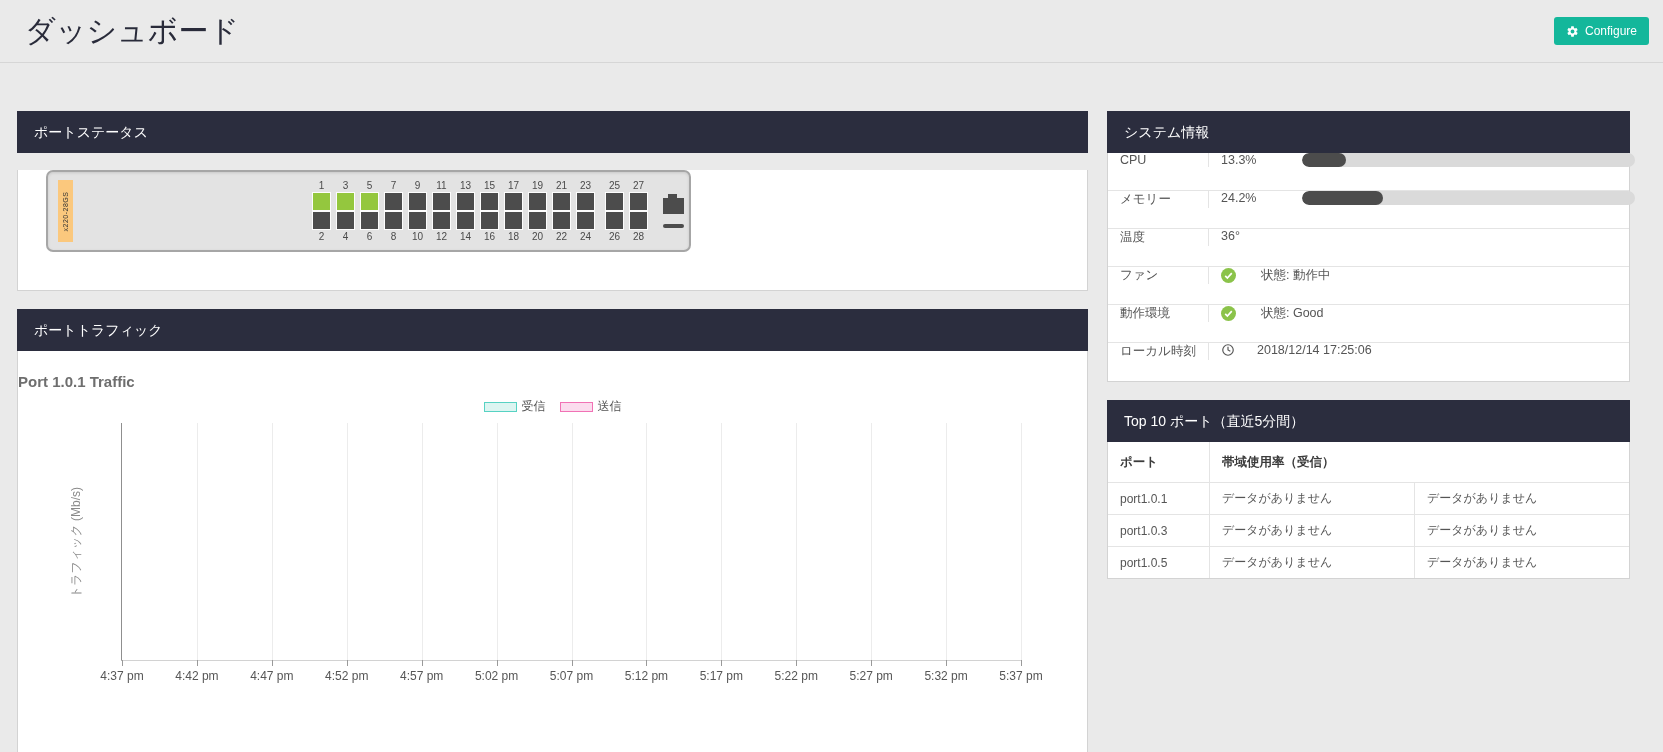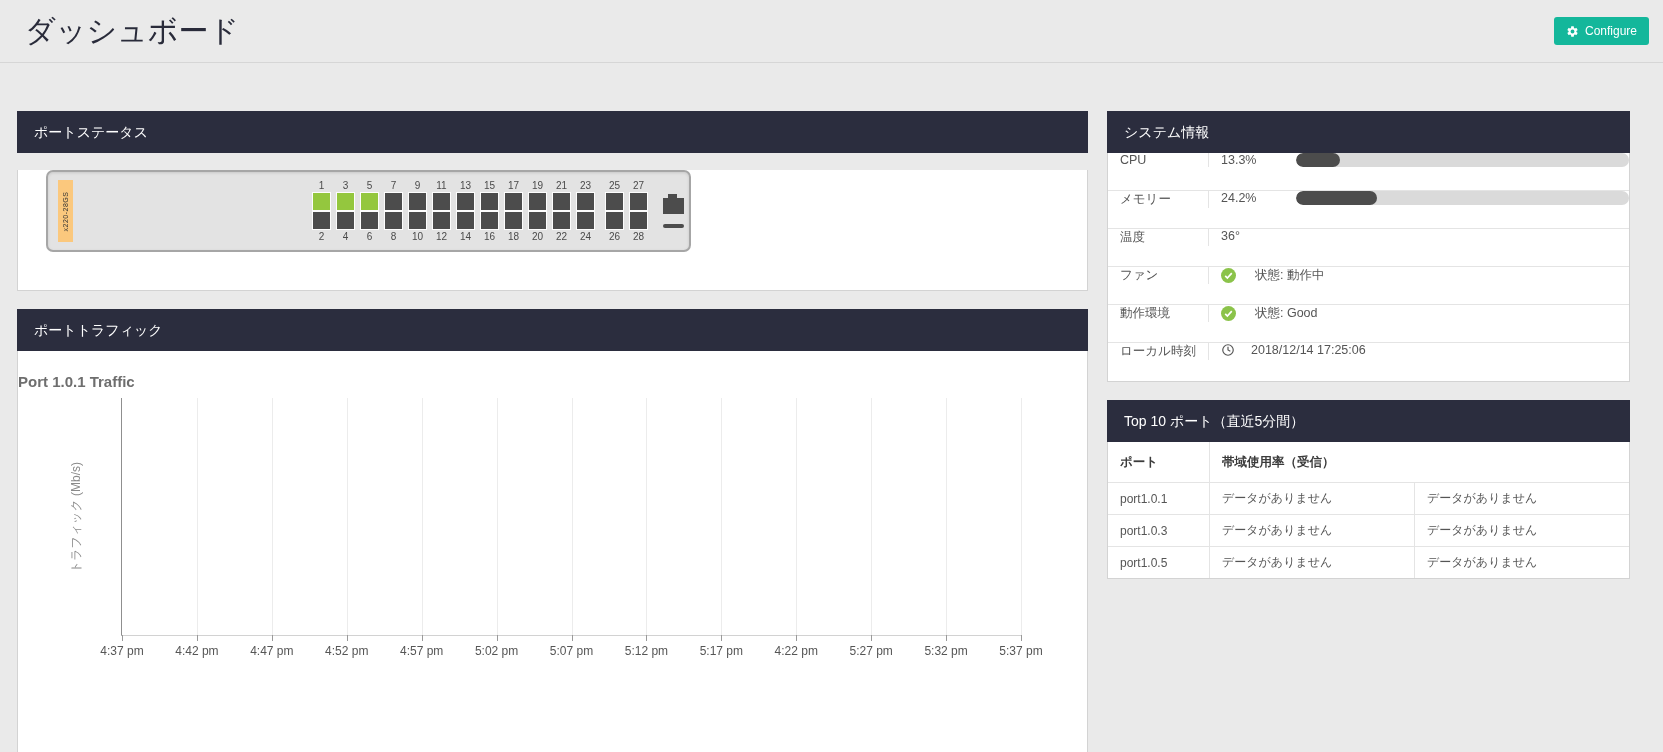--- a/index.html
+++ b/index.html
@@ -39,21 +39,21 @@
 .chart-area{position:absolute;left:0;top:0;right:0;bottom:0;border-left:1px solid #8f8f8f;border-bottom:1px solid #d2d2d2}
 .grid-v{position:absolute;top:0;bottom:0;width:1px;background:#ececec}
 .tick{position:absolute;top:100%;width:1px;height:6px;background:#9a9a9a}
 .tick-label{position:absolute;top:calc(100% + 9px);transform:translateX(-50%);font-size:12px;color:#565656;white-space:nowrap}
 .ylabel-wrap{position:absolute;left:-52px;top:0;height:100%;width:16px;display:flex;align-items:center;justify-content:center}
 .ylabel{transform:rotate(-90deg);font-size:12px;color:#8a8a8a;white-space:nowrap}
 
 .sysrow{display:flex;height:38px;border-bottom:1px solid #e4e4e4;align-items:flex-start}
 .sysrow:last-child{border-bottom:none}
 .syslabel{width:101px;border-right:1px solid #e4e4e4;display:flex;align-items:center;padding-left:12px;font-size:12.5px;color:#555;flex:none}
-.sysval{flex:1;display:flex;align-items:center;gap:19px;padding:0 12px;font-size:12.5px;color:#555}
+.sysval{flex:1;display:flex;align-items:center;gap:25px;padding:0 12px;font-size:12.5px;color:#555}
 .sysval .pct{width:56px;flex:none}
 .bar{width:333px;height:14px;background:#dadada;border-radius:7px;overflow:hidden;display:block}
 .fill{display:block;height:100%;background:var(--progress-fill);border-radius:7px}
 .icn{display:flex;align-items:center;flex:none}
 
 .trow{display:grid;grid-template-columns:102px 205px 1fr;border-bottom:1px solid #e4e4e4}
 .trow:last-child{border-bottom:none}
 .tcell{padding:10px 12px;display:flex;align-items:center;border-right:1px solid #e4e4e4;font-size:12px;color:#555;height:31px}
 .tcell:last-child{border-right:none}
 .trow.thead .tcell{height:40px;font-size:12.5px;color:#3c3c3c;font-weight:bold}
@@ -175,20 +175,30 @@
               <div class="dashport"></div>
             </div>
           </div>
         </div>
       </div>
 
       <div class="panel">
         <div class="panel-header">ポートトラフィック</div>
         <div class="panel-body traffic-body">
           <div class="chart-title">Port 1.0.1 Traffic</div>
+          <div class="legend" id="legend">
+              <div class="legend-item">
+                <span class="legend-box" style="background:#dcf5f1;border-color:#57d2c3"></span>
+                <span class="legend-text">受信</span>
+              </div>
+              <div class="legend-item">
+                <span class="legend-box" style="background:#fbdcee;border-color:#f172b5"></span>
+                <span class="legend-text">送信</span>
+              </div>
+            </div>
           <div class="chart-wrap">
             <div class="ylabel-wrap">
               <span class="ylabel">トラフィック (Mb/s)</span>
             </div>
             <div class="chart-area" id="plot">
                 <div class="tick" style="left:0.000%"></div>
                 <div class="tick-label" style="left:0.000%">4:37 pm</div>
                 <div class="grid-v" style="left:8.333%"></div>
                 <div class="tick" style="left:8.333%"></div>
                 <div class="tick-label" style="left:8.333%">4:42 pm</div>
@@ -208,21 +218,21 @@
                 <div class="tick" style="left:50.000%"></div>
                 <div class="tick-label" style="left:50.000%">5:07 pm</div>
                 <div class="grid-v" style="left:58.333%"></div>
                 <div class="tick" style="left:58.333%"></div>
                 <div class="tick-label" style="left:58.333%">5:12 pm</div>
                 <div class="grid-v" style="left:66.667%"></div>
                 <div class="tick" style="left:66.667%"></div>
                 <div class="tick-label" style="left:66.667%">5:17 pm</div>
                 <div class="grid-v" style="left:75.000%"></div>
                 <div class="tick" style="left:75.000%"></div>
-                <div class="tick-label" style="left:75.000%">4:22 pm</div>
+                <div class="tick-label" style="left:75.000%">5:22 pm</div>
                 <div class="grid-v" style="left:83.333%"></div>
                 <div class="tick" style="left:83.333%"></div>
                 <div class="tick-label" style="left:83.333%">5:27 pm</div>
                 <div class="grid-v" style="left:91.667%"></div>
                 <div class="tick" style="left:91.667%"></div>
                 <div class="tick-label" style="left:91.667%">5:32 pm</div>
                 <div class="grid-v" style="left:100.000%"></div>
                 <div class="tick" style="left:100.000%"></div>
                 <div class="tick-label" style="left:100.000%">5:37 pm</div>
               </div>

